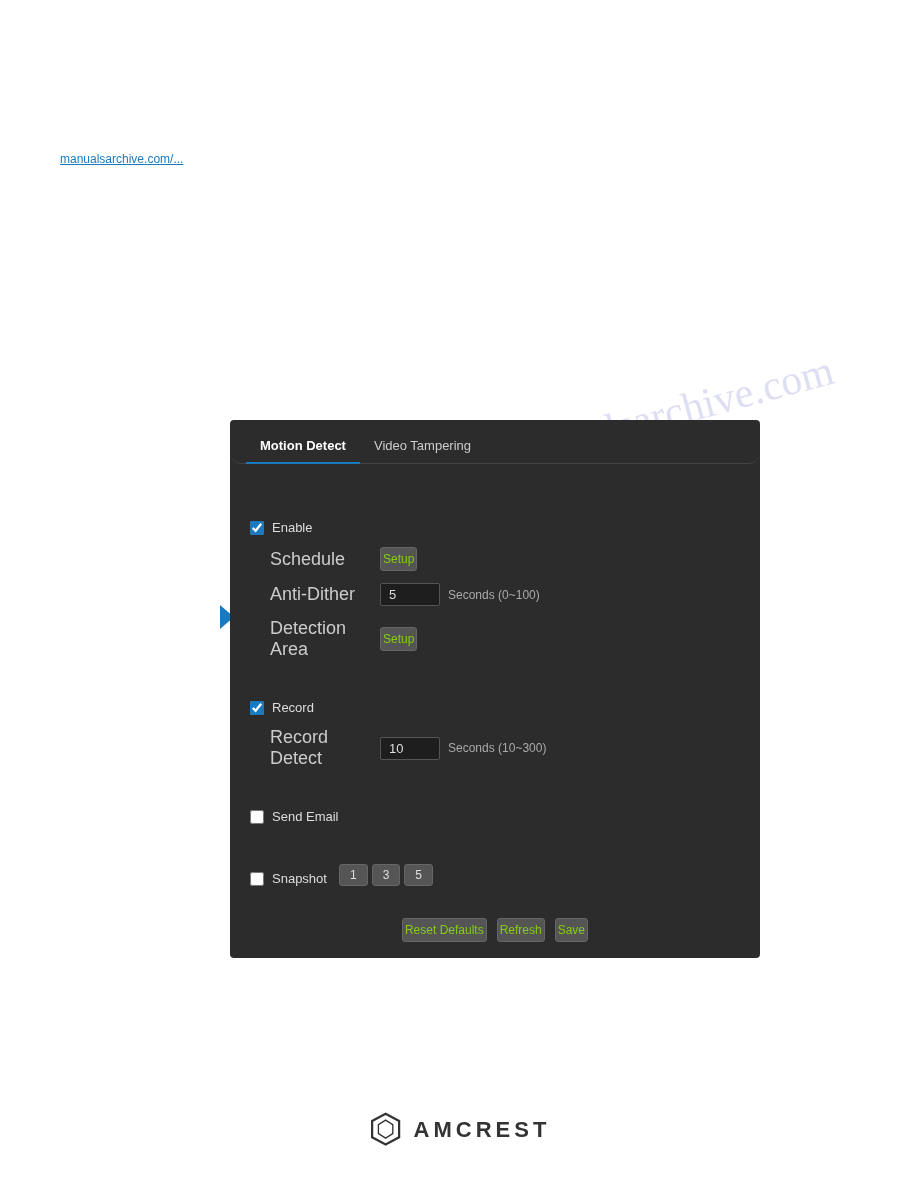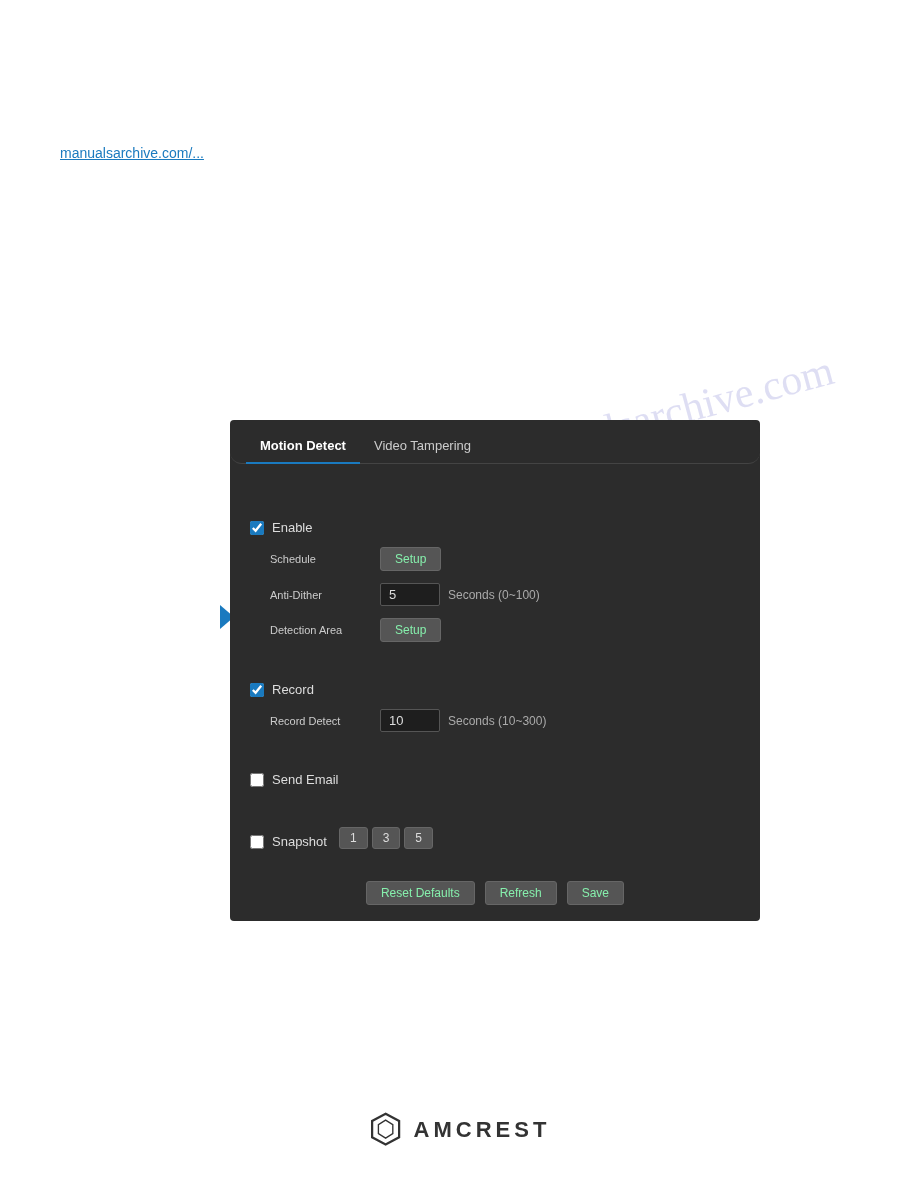--- a/index.html
+++ b/index.html
@@ -7,25 +7,25 @@
       background: #fff;
       font-family: Arial, sans-serif;
       width: 918px;
       min-height: 1188px;
       position: relative;
     }
 
     
     .top-link {
       position: absolute;
-      top: 145px;
+      top: 152px;
       left: 60px;
       color: #1a7abf;
       text-decoration: underline;
-      font-size: 14px;
+      font-size: 12px;
     }
 
     
     .watermark {
       position: absolute;
       top: 390px;
       right: 80px;
       font-size: 42px;
       color: rgba(160, 160, 220, 0.35);
       transform: rotate(-15deg);
@@ -84,21 +84,21 @@
 
     .row {
       display: flex;
       align-items: center;
       margin-bottom: 12px;
     }
 
     .row-label {
       width: 110px;
       color: #ccc;
-      font-size: 11px;
+      font-size: 18px;
       flex-shrink: 0;
     }
 
     
     .checkbox-row {
       display: flex;
       align-items: flex-end;
       margin-bottom: 12px;
       margin-top: 40px;
     }
@@ -109,24 +109,24 @@
       height: 14px;
     }
     .checkbox-row label {
       color: #ddd;
       font-size: 13px;
     }
 
     
     .btn {
       background: #555;
-      color: #86efac;
+      color: #84cc16;
       border: 1px solid #666;
       border-radius: 3px;
-      padding: 4px 14px;
+      padding: 4px 2px;
       font-size: 12px;
       cursor: pointer;
     }
 
     
     .text-input {
       background: #1e1e1e;
       border: 1px solid #555;
       color: #ddd;
       padding: 3px 8px;

